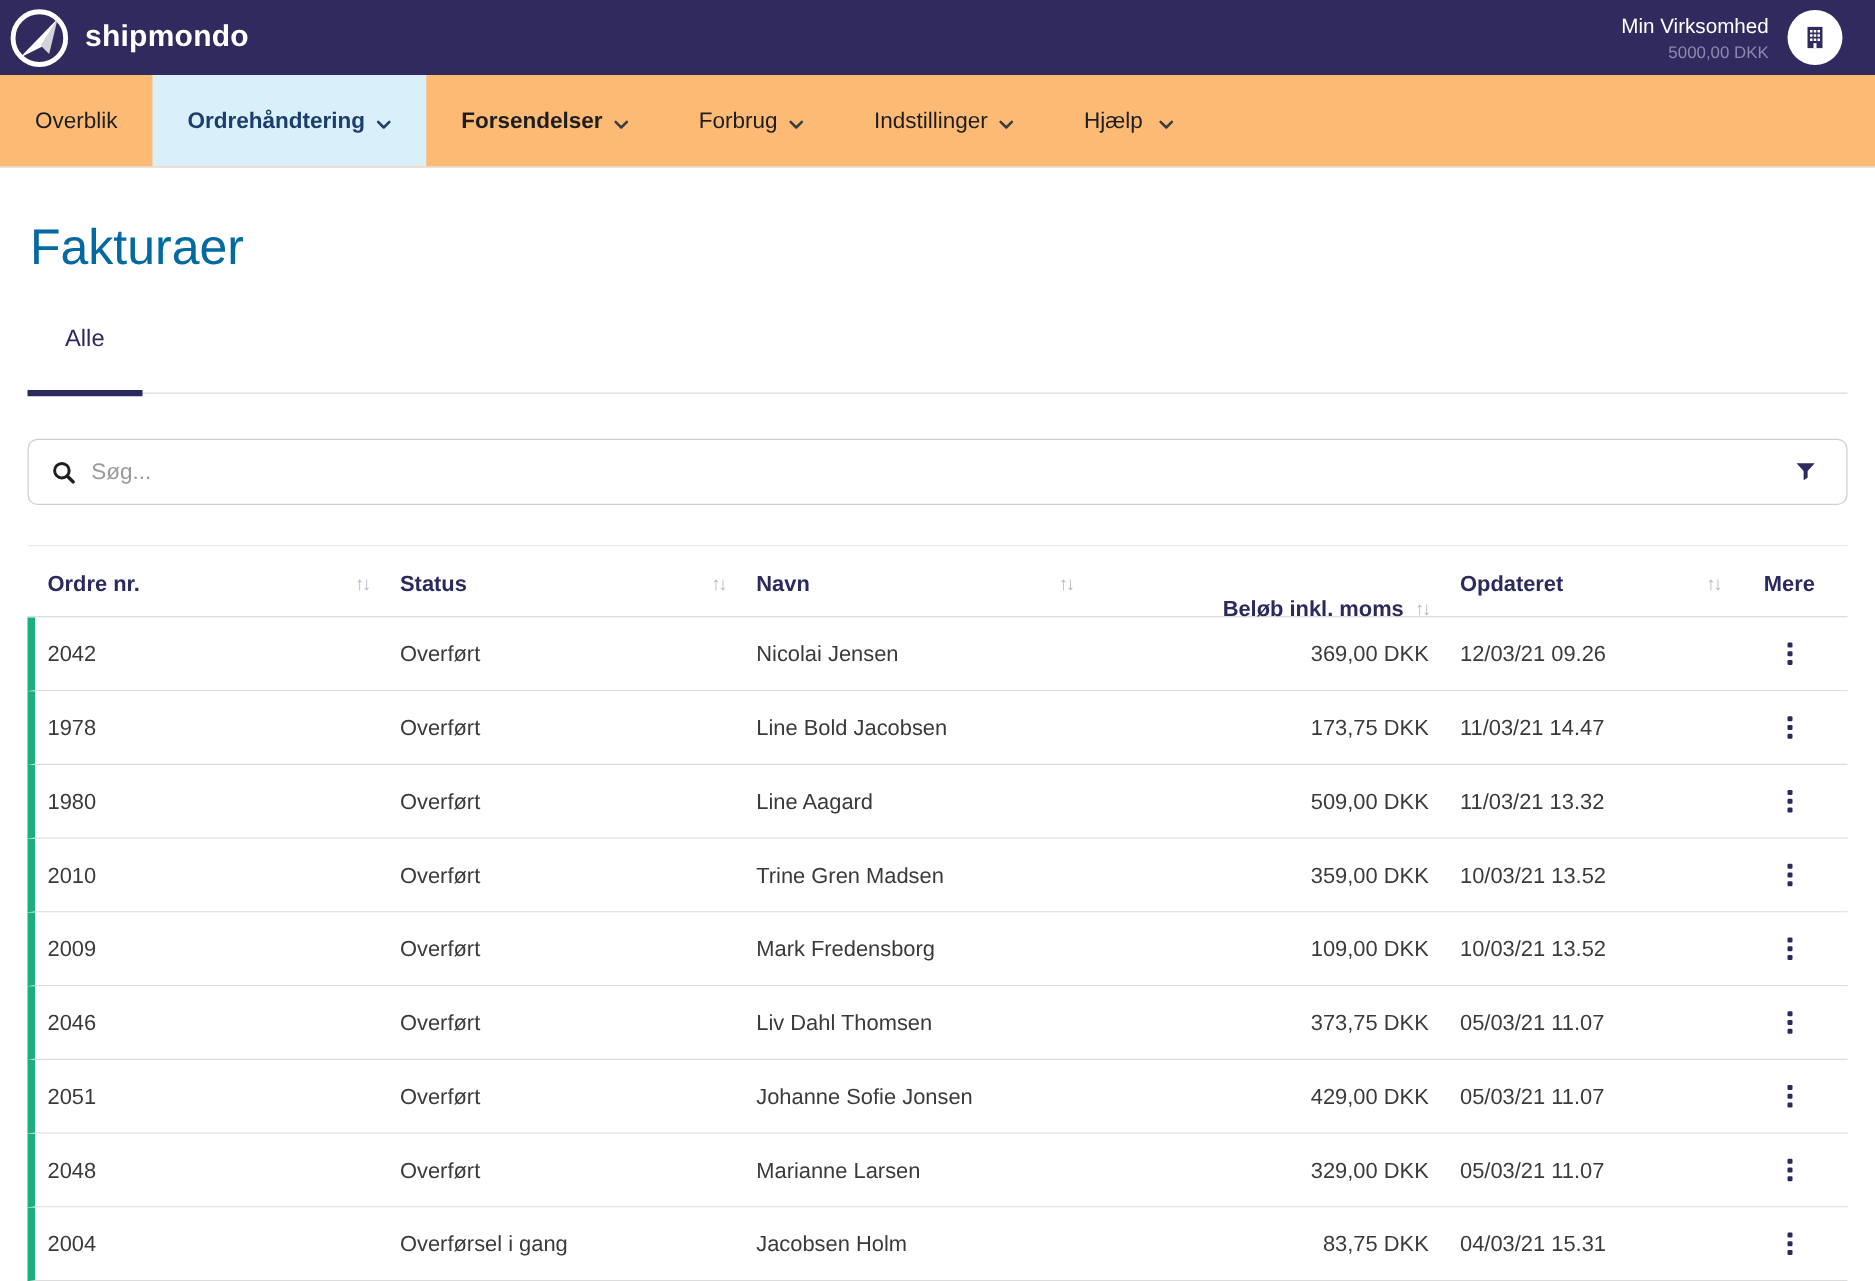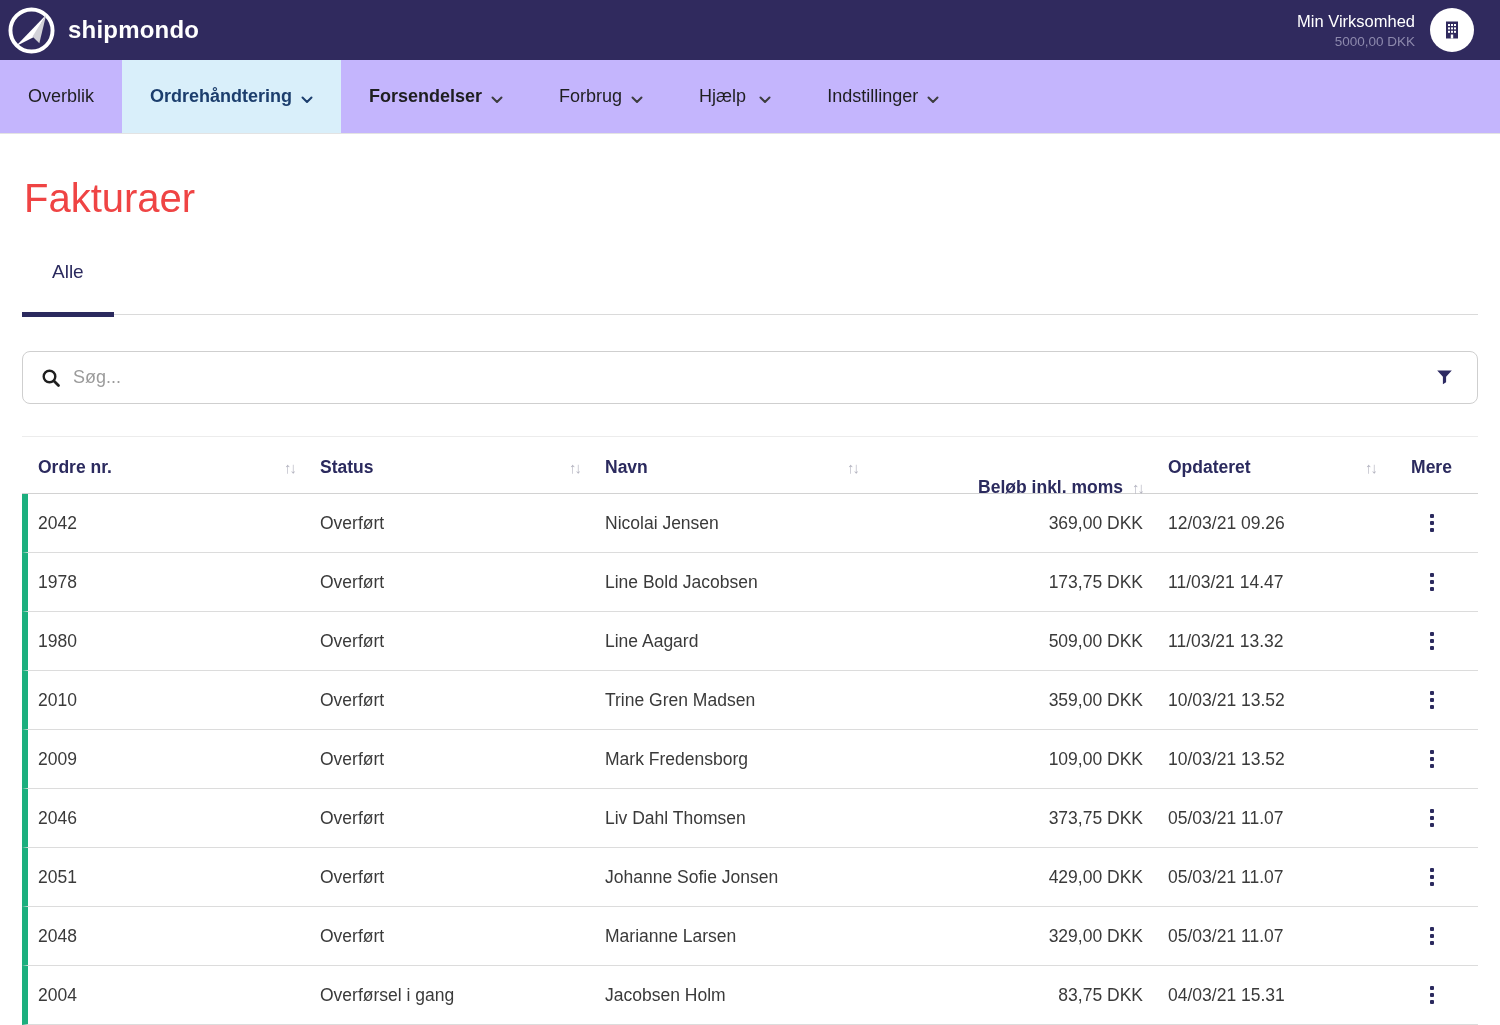--- a/index.html
+++ b/index.html
@@ -26,41 +26,41 @@
   .account-text { text-align: right; }
   .account-name { color: #fff; font-size: 16.5px; }
   .account-balance { color: var(--balance); font-size: 13.5px; margin-top: 3px; }
   .account-avatar {
     width: 44px; height: 44px; border-radius: 50%;
     background: #fff; display: flex; align-items: center; justify-content: center;
   }
 
   
   .nav {
-    height: 74px; background: #c4b5fd;
+    height: 74px; background: #fdba74;
     border-bottom: 1px solid #e3e3e3;
     display: flex; align-items: stretch;
   }
   .nav-item {
     display: flex; align-items: center; gap: 9px;
     padding: 0 28px; font-size: 18px; color: #1e1e20; cursor: pointer;
     white-space: nowrap;
   }
   .nav-item .chev { margin-top: 3px; color: #3c3c3e; }
   .nav-item.bold { font-weight: 700; }
   .nav-item.active {
     background: var(--activeBg); color: var(--activeText); font-weight: 700;
   }
   .nav-item.active .chev { color: var(--activeText); }
 
   
   .main { padding: 0 22px; }
   .page-title {
     margin: 42px 0 0 2px;
-    font-size: 40px; font-weight: 500; color: #ef4444;
+    font-size: 40px; font-weight: 500; color: #0369a1;
   }
 
   .tabs {
     margin-top: 40px;
     border-bottom: 1px solid #dadada;
     display: flex;
   }
   .tab {
     padding: 0 30px 29px;
     font-size: 19px; color: var(--headerText); font-weight: 500;
@@ -201,30 +201,30 @@
     </span>
   </div>
   <div class="nav-item">
     <span>Forbrug</span>
     <span class="chev">
       <svg width="12" height="8" viewBox="0 0 12 8">
           <polyline points="1.5,1.5 6,6 10.5,1.5" fill="none" stroke="currentColor" stroke-width="2" stroke-linecap="round" stroke-linejoin="round"></polyline>
         </svg>
     </span>
   </div>
-  <div class="nav-item" style="gap:13px;">
-    <span>Hjælp</span>
+  <div class="nav-item">
+    <span>Indstillinger</span>
     <span class="chev">
       <svg width="12" height="8" viewBox="0 0 12 8">
           <polyline points="1.5,1.5 6,6 10.5,1.5" fill="none" stroke="currentColor" stroke-width="2" stroke-linecap="round" stroke-linejoin="round"></polyline>
         </svg>
     </span>
   </div>
-  <div class="nav-item">
-    <span>Indstillinger</span>
+  <div class="nav-item" style="gap:13px;">
+    <span>Hjælp</span>
     <span class="chev">
       <svg width="12" height="8" viewBox="0 0 12 8">
           <polyline points="1.5,1.5 6,6 10.5,1.5" fill="none" stroke="currentColor" stroke-width="2" stroke-linecap="round" stroke-linejoin="round"></polyline>
         </svg>
     </span>
   </div>
 </nav>
 
 <main class="main">
   <h1 class="page-title">Fakturaer</h1>

